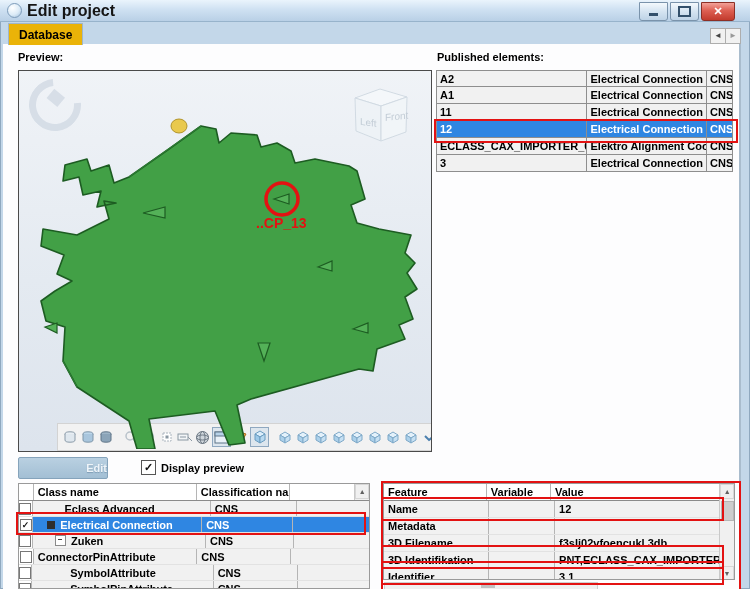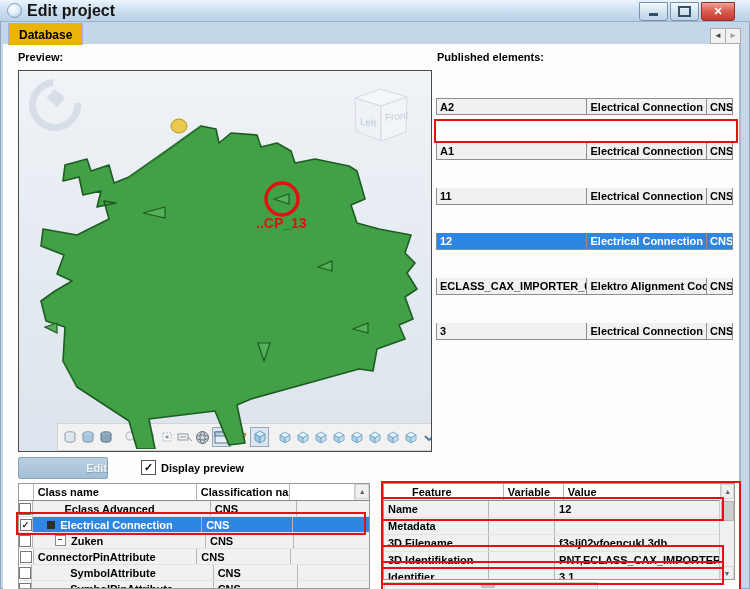--- a/index.html
+++ b/index.html
@@ -37,21 +37,21 @@
   .rotate-ghost::after{content:"";position:absolute;left:8px;top:7px;width:14px;height:12px;background:#d3dbe5;}
   .viewcube{position:absolute;right:18px;top:14px;opacity:.85;}
   .model-svg{position:absolute;left:0;top:0;z-index:3;}
   .pv-toolbar{position:absolute;left:38px;top:352px;height:24px;display:flex;align-items:center;gap:1px;
     background:#f2f2f2;border:1px solid #d3d3d3;padding:1px 3px;z-index:2;}
   .tb-i{width:17px;height:18px;display:flex;align-items:center;justify-content:center;}
   .tb-i.pressed{background:#dde6ee;border:1px solid #8fa8c0;}
   .tb-sep{width:6px;height:18px;}
   
   .pub-table{position:absolute;left:436px;top:70px;width:297px;}
-  .pub-row{display:flex;height:17px;margin-top:28px;}
+  .pub-row{display:flex;height:17px;}
   .pub-cell{background:#f1f1f1;border:1px solid #8e8e8e;border-top:none;display:flex;align-items:center;
     padding:0 3px;overflow:hidden;white-space:nowrap;}
   .pub-row:first-child .pub-cell{border-top:1px solid #8e8e8e;}
   .pub-cell.c1{width:144px;}
   .pub-cell.c2{width:113px;border-left:none;}
   .pub-cell.c3{width:19px;border-left:none;}
   .pub-row.selected .pub-cell{background:#2f86e2;color:#fff;}
   
   .edit-btn{position:absolute;left:18px;top:457px;width:88px;height:20px;background:linear-gradient(#b9d0e1,#a3bfd4);
     border:1px solid #85a3bb;border-radius:2px;display:flex;align-items:center;justify-content:flex-end;
@@ -398,21 +398,21 @@
           <div class="mini-cb"></div>
         </div>
       <div class="g-cell" style="width:158px;padding-left:38px;">SymbolPinAttribute</div>
       <div class="g-cell" style="width:86px;">CNS</div>
       <div class="g-cell" style="width:72px;border-right:none;"></div>
     </div>
   </div>
 
   <div class="grid" style="left:383px;top:483px;width:352px;height:97px;overflow:hidden;">
     <div class="g-head" style="height:16px;">
-      <div class="g-hcell" style="width:97px;margin-left:24px;">Feature</div>
+      <div class="g-hcell" style="width:97px;">Feature</div>
       <div class="g-hcell" style="width:57px;">Variable</div>
       <div class="g-hcell" style="width:166px;border-right:none;">Value</div>
       <div class="sb-v" style="width:14px;height:16px;">
           <div class="sb-btn">
             <span>▲</span>
           </div>
         </div>
     </div>
     <div class="g-row" style="height:16px;justify-content:flex-end;">
       <div class="g-cell" style="width:97px;">Name</div>

